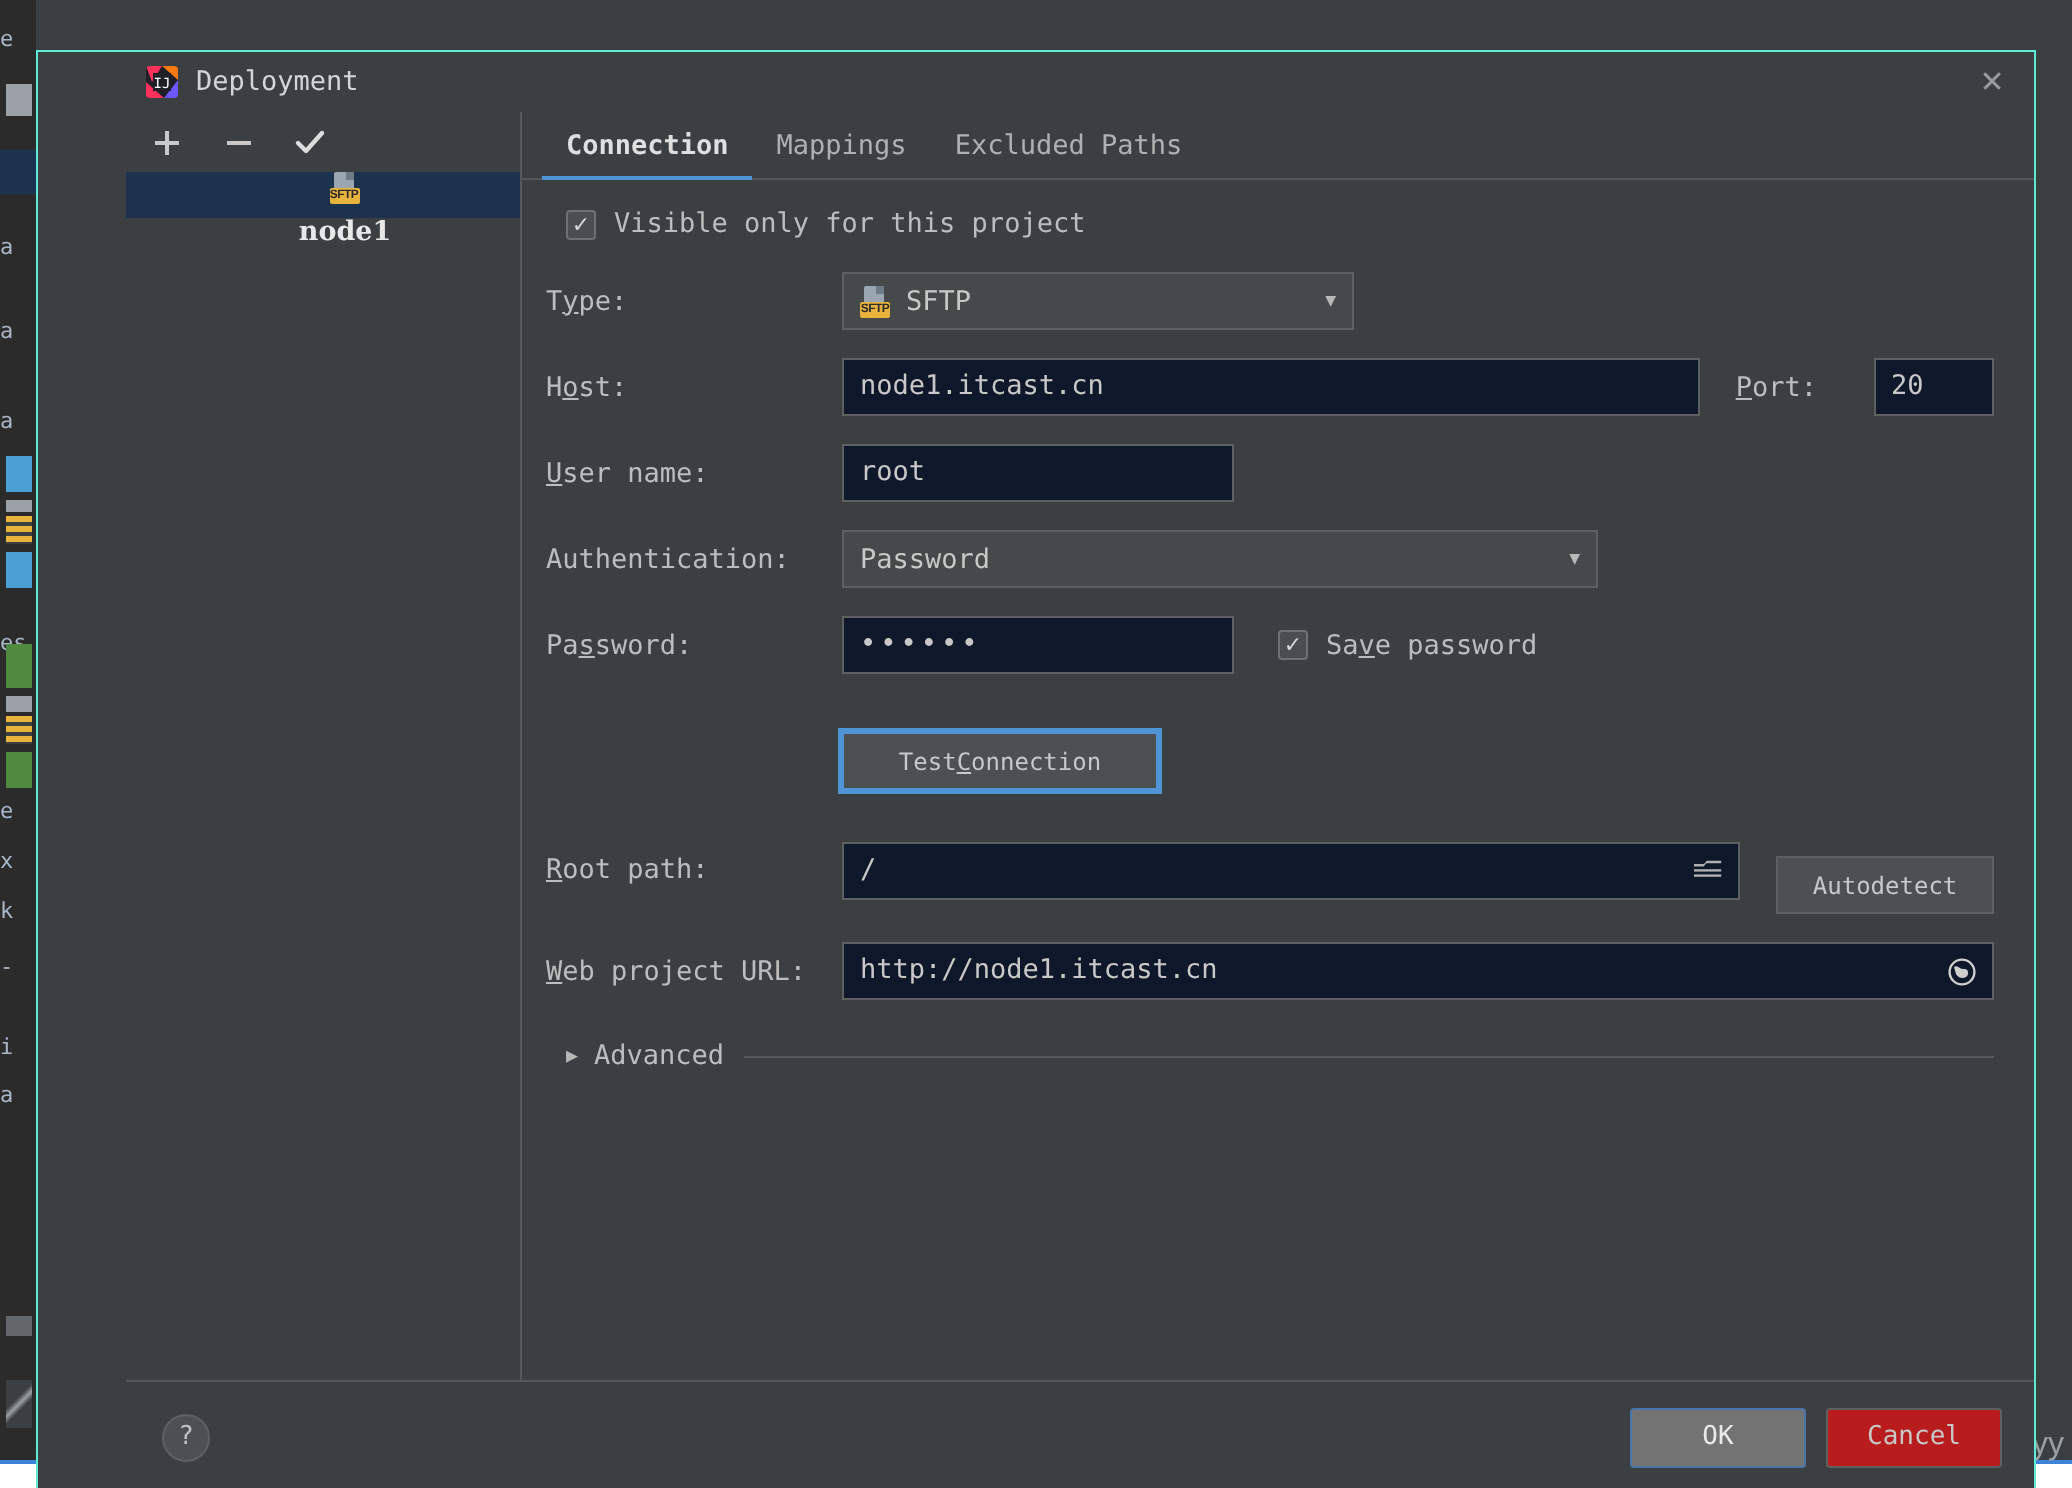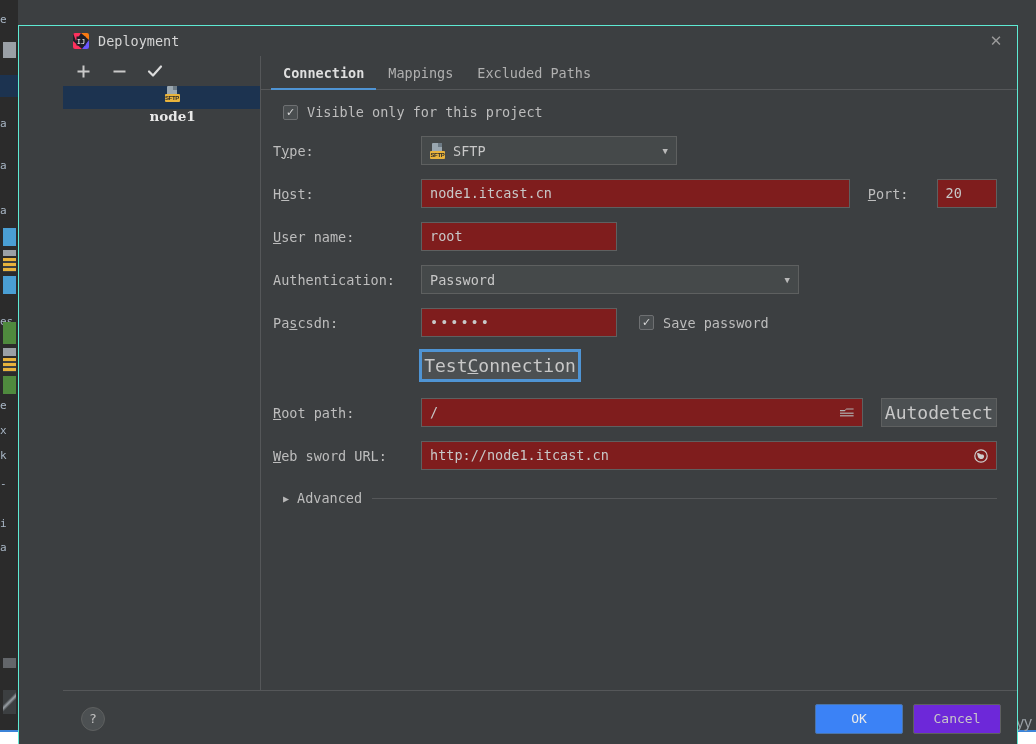--- a/index.html
+++ b/index.html
@@ -164,45 +164,46 @@
 
   .row { display: flex; align-items: center; margin-bottom: 14px; }
   .lbl {
     width: 148px; flex: 0 0 148px;
     font-size: 13.5px; color: #bdbdbd;
     font-family: "DejaVu Sans Mono", monospace;
   }
   .lbl u { text-decoration: underline; }
 
   .field {
-    background: #7f1d1d; border: 1px solid #5e6060;
+    background: #0f172a; border: 1px solid #5e6060;
     color: #c8c8c8; font-size: 13.5px;
     height: 29px; line-height: 27px;
     padding: 0 8px;
     font-family: "DejaVu Sans Mono", monospace;
     display: flex; align-items: center;
   }
 
   .combo {
     background: #45494a; border: 1px solid #5e6060;
     height: 29px; display: flex; align-items: center;
     padding: 0 8px; gap: 7px;
     color: #c8c8c8; font-size: 13.5px;
     cursor: pointer;
     font-family: "DejaVu Sans Mono", monospace;
   }
   .combo .caret { margin-left: auto; color: #b9b9b9; font-size: 9px; }
 
   .btn {
     background: #4c5052; border: 1px solid #5e6060;
-    color: #c8c8c8; font-size: 18px;
+    color: #c8c8c8; font-size: 12px;
     height: 29px; padding: 0 14px;
     display: flex; align-items: center; justify-content: center;
     cursor: pointer;
     font-family: "DejaVu Sans Mono", monospace;
+    margin-top: 15px;
   }
   .btn.focused {
     outline: 2px solid #4f94d4; outline-offset: 0px;
     border-color: #4f94d4;
   }
 
   .chk {
     width: 15px; height: 15px; flex: 0 0 15px;
     border: 1px solid #6e7072; background: #4a4e50;
     border-radius: 2px;
@@ -249,22 +250,22 @@
     color: #c0c0c0; font-size: 13px; cursor: pointer;
     font-family: "DejaVu Sans Mono", monospace;
   }
   #footer-spacer { flex: 1 1 auto; }
   .dlg-btn {
     width: 88px; height: 30px;
     display: flex; align-items: center; justify-content: center;
     font-size: 13px; cursor: pointer; border-radius: 2px;
     font-family: "DejaVu Sans Mono", monospace;
   }
-  #ok-btn { background: #3b82f6; border: 1px solid #4b74a8; color: #eaeaea; }
-  #cancel-btn { background: #6d28d9; border: 1px solid #5e6060; color: #c8c8c8; }
+  #ok-btn { background: #737373; border: 1px solid #4b74a8; color: #eaeaea; }
+  #cancel-btn { background: #b91c1c; border: 1px solid #5e6060; color: #c8c8c8; }
 </style>
 </head>
 <body>
 
 <div id="bg-ide">
   <div id="bg-strip"></div>
   <div id="bg-sel-row"></div>
 
   <div class="bg-frag" style="top:14px;">e</div>
   <div class="bg-color-frag" style="top:42px;height:16px;background:#9aa0a6;"></div>
@@ -390,21 +391,21 @@
 
         <div class="row">
           <div class="lbl"><span>A</span><span>uthentication:</span></div>
           <div class="combo" style="width:378px;">
             <span>Password</span>
             <span class="caret">▼</span>
           </div>
         </div>
 
         <div class="row">
-          <div class="lbl"><span>Pa</span><u>s</u><span>csdn:</span></div>
+          <div class="lbl"><span>Pa</span><u>s</u><span>sword:</span></div>
           <div class="field" style="width:196px;letter-spacing:2px;">••••••</div>
           <div class="chk-row" style="margin-left:22px;">
             <div class="chk">✓</div>
             <div class="chk-label"><span>Sa</span><u>v</u><span>e password</span></div>
           </div>
         </div>
 
         <div class="row">
           <div class="lbl"></div>
           <div class="btn focused" style="width:158px;">
@@ -423,21 +424,21 @@
                 <path d="M1 4 H6 L7.4 2.4 H14.6 V3.6 H7.2 L5.8 5.2 H1 Z" fill="#b0b0b0"></path>
                 <path d="M1 6.6 H14.6 V7.8 H1 Z" fill="#b0b0b0"></path>
                 <path d="M1 9.2 H14.6 V10.4 H1 Z" fill="#b0b0b0"></path>
               </svg>
             </div>
           </div>
           <div class="btn" style="width:116px;margin-left:18px;">Autodetect</div>
         </div>
 
         <div class="row">
-          <div class="lbl"><u>W</u><span>eb sword URL:</span></div>
+          <div class="lbl"><u>W</u><span>eb project URL:</span></div>
           <div class="field" style="width:622px;padding-right:2px;">
             <span>http://node1.itcast.cn</span>
             <div class="inline-icon-btn" style="margin-left:auto;">
               <svg width="16" height="16" viewBox="0 0 16 16">
                 <circle cx="8" cy="8" r="6.2" fill="none" stroke="#cfcfcf" stroke-width="1.2"></circle>
                 <path d="M4 5.5 C6 4 7 7 9 6.5 C11 6 12 9 10 10.5 C8.5 11.6 6 11 5 9" fill="#cfcfcf"></path>
               </svg>
             </div>
           </div>
         </div>

